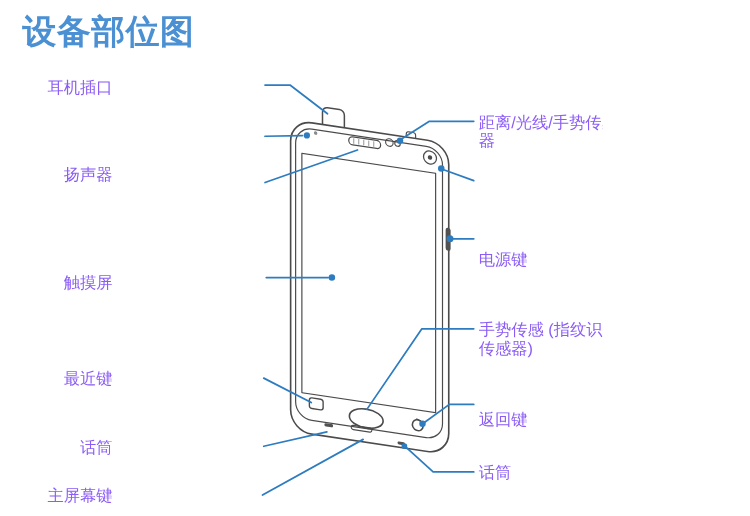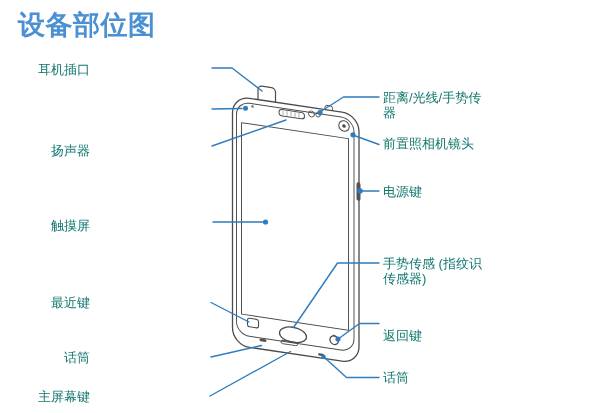--- a/index.html
+++ b/index.html
@@ -25,21 +25,21 @@
   }
   .diagram-svg {
     position: absolute;
     left: 0; top: 0;
     width: 600px; height: 413px;
   }
   .label {
     position: absolute;
     font-size: 13px;
     line-height: 15px;
-    color: #0f766e;
+    color: #8b5cf6;
     white-space: pre-line;
   }
   .label.left {
     right: 392px;
     text-align: right;
     white-space: nowrap;
   }
   .label.right {
     left: 383px;
     text-align: left;
@@ -112,28 +112,27 @@
       <circle cx="265.5" cy="222" r="2.6"></circle>
       <circle cx="320" cy="112.5" r="2.6"></circle>
       <circle cx="353" cy="134.8" r="2.6"></circle>
       <circle cx="360" cy="191" r="2.8"></circle>
       <circle cx="338" cy="339" r="2.6"></circle>
       <circle cx="323.5" cy="356.8" r="2.3"></circle>
     </g>
   </svg>
 
   <div class="label left" style="top:62px">耳机插口</div>
-  <div class="label left" style="top:143px">扬声器</div>
+  <div class="label left" style="top:132px">扬声器</div>
   <div class="label left" style="top:218px">触摸屏</div>
   <div class="label left" style="top:295px">最近键</div>
   <div class="label left" style="top:350px">话筒</div>
   <div class="label left" style="top:389px">主屏幕键</div>
 
   <div class="label right" style="top:90px;width:118px">距离/光线/手势传感
 器</div>
-  <div class="label right" style="top:136px">前置照相机镜头</div>
-  <div class="label right" style="top:184px">电源键</div>
+  <div class="label right" style="top:200px">电源键</div>
   <div class="label right" style="top:256px;width:130px">手势传感 (指纹识别
 传感器)</div>
   <div class="label right" style="top:328px">返回键</div>
   <div class="label right" style="top:370px">话筒</div>
 
 </div>
 
 </body></html>

